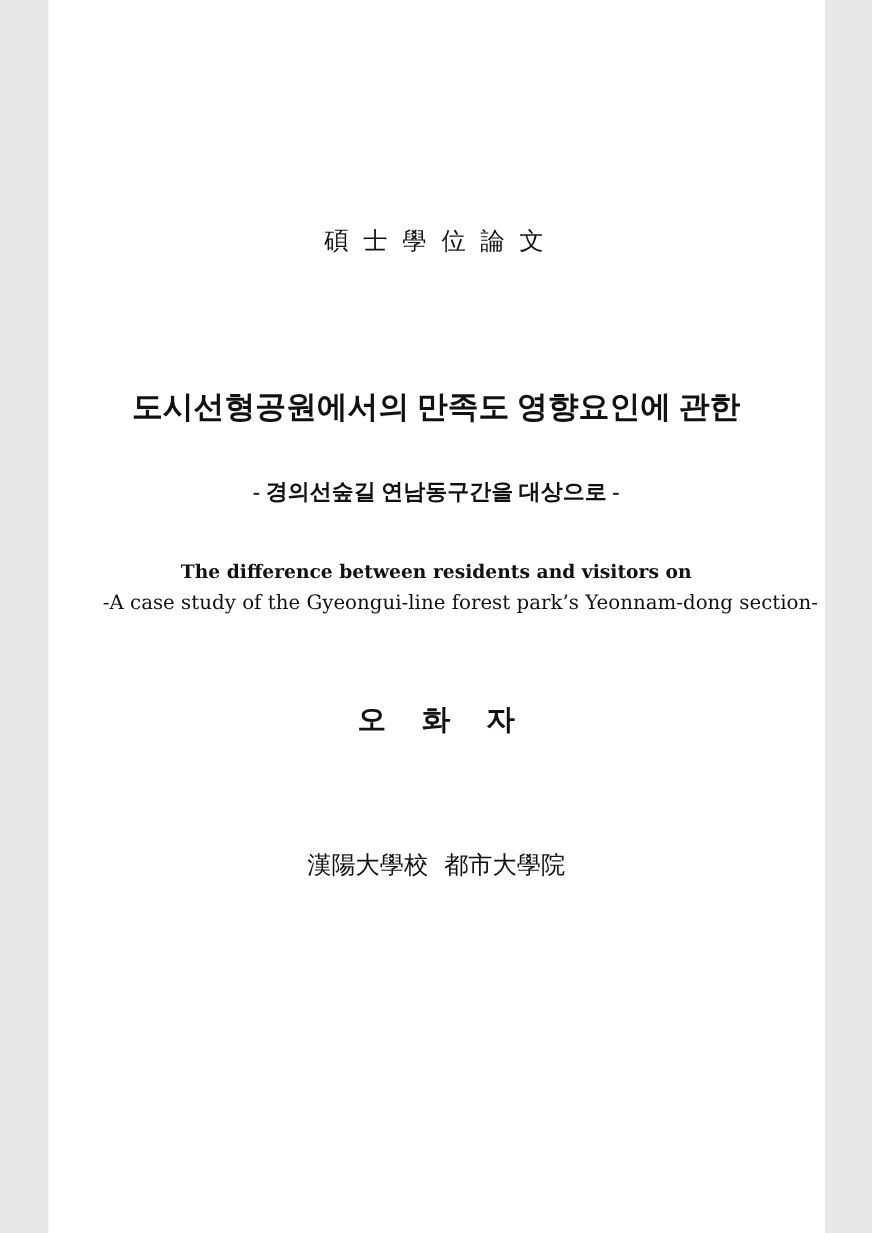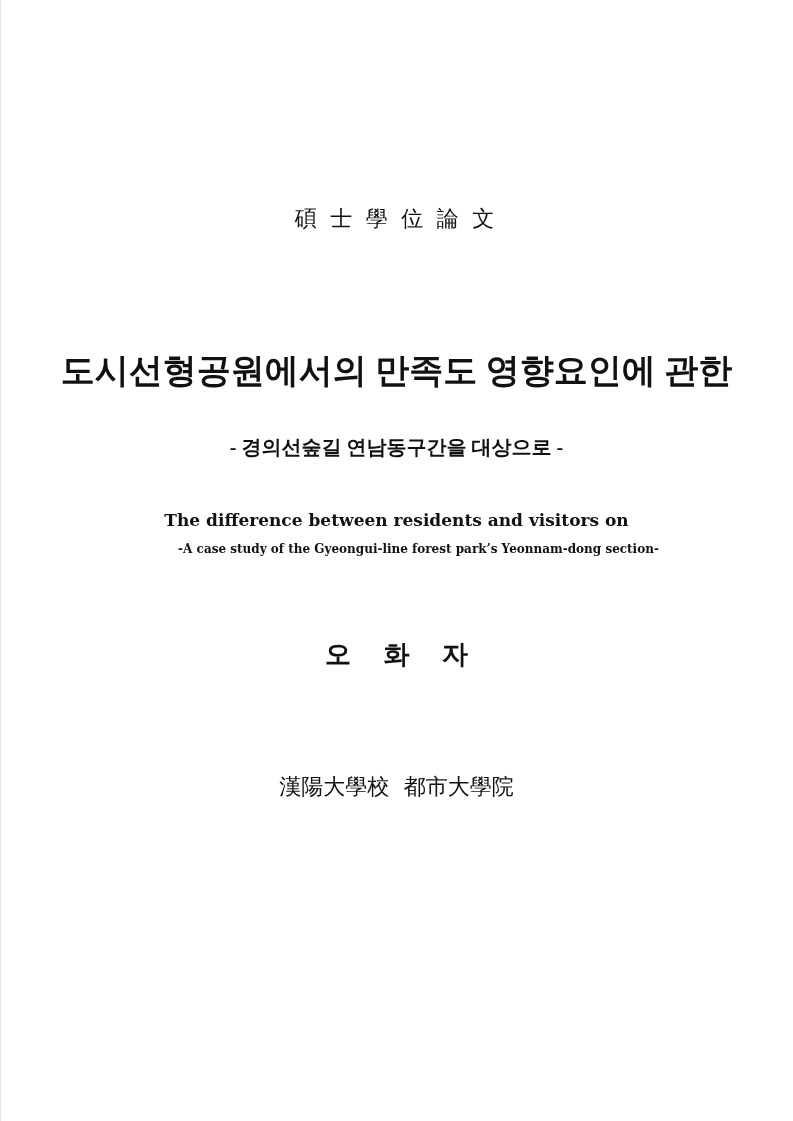--- a/index.html
+++ b/index.html
@@ -2,21 +2,21 @@
 <html><head>
 <meta charset="utf-8">
 <style>
   html, body {
     margin: 0;
     padding: 0;
     background: #e8e8e8;
   }
   .page {
     position: relative;
-    width: 792px;
+    width: 706px;
     height: 1121px;
     margin: 0 auto;
     background: #ffffff;
     color: #111111;
     overflow: hidden;
     font-family: "Liberation Serif", "DejaVu Serif", serif;
   }
   .centered {
     position: absolute;
     left: 0;
@@ -25,21 +25,21 @@
   }
   .thesis-type {
     top: 204px;
     font-size: 22px;
     letter-spacing: 4px;
     white-space: pre;
     font-weight: 400;
   }
   .korean-title {
     top: 350px;
-    font-size: 34px;
+    font-size: 28px;
     line-height: 42px;
     font-weight: 700;
     font-family: "Liberation Serif", "DejaVu Serif", serif;
   }
   .korean-subtitle {
     top: 434px;
     font-size: 20px;
     font-weight: 700;
     white-space: pre;
     font-family: Liberation Serif, serif;
@@ -47,22 +47,22 @@
   .english-title {
     top: 508px;
     font-size: 17px;
     line-height: 24px;
     font-weight: 700;
     font-family: "DejaVu Serif", "Liberation Serif", serif;
     text-align: center;
   }
   .english-subtitle {
     margin-top: 5px;
-    font-size: 12px;
-    font-weight: 700;
+    font-size: 18px;
+    font-weight: 400;
     white-space: pre;
     padding-left: 44px;
   }
   .author-name {
     top: 637px;
     font-size: 26px;
     font-weight: 700;
     word-spacing: 26px;
     white-space: pre;
   }

